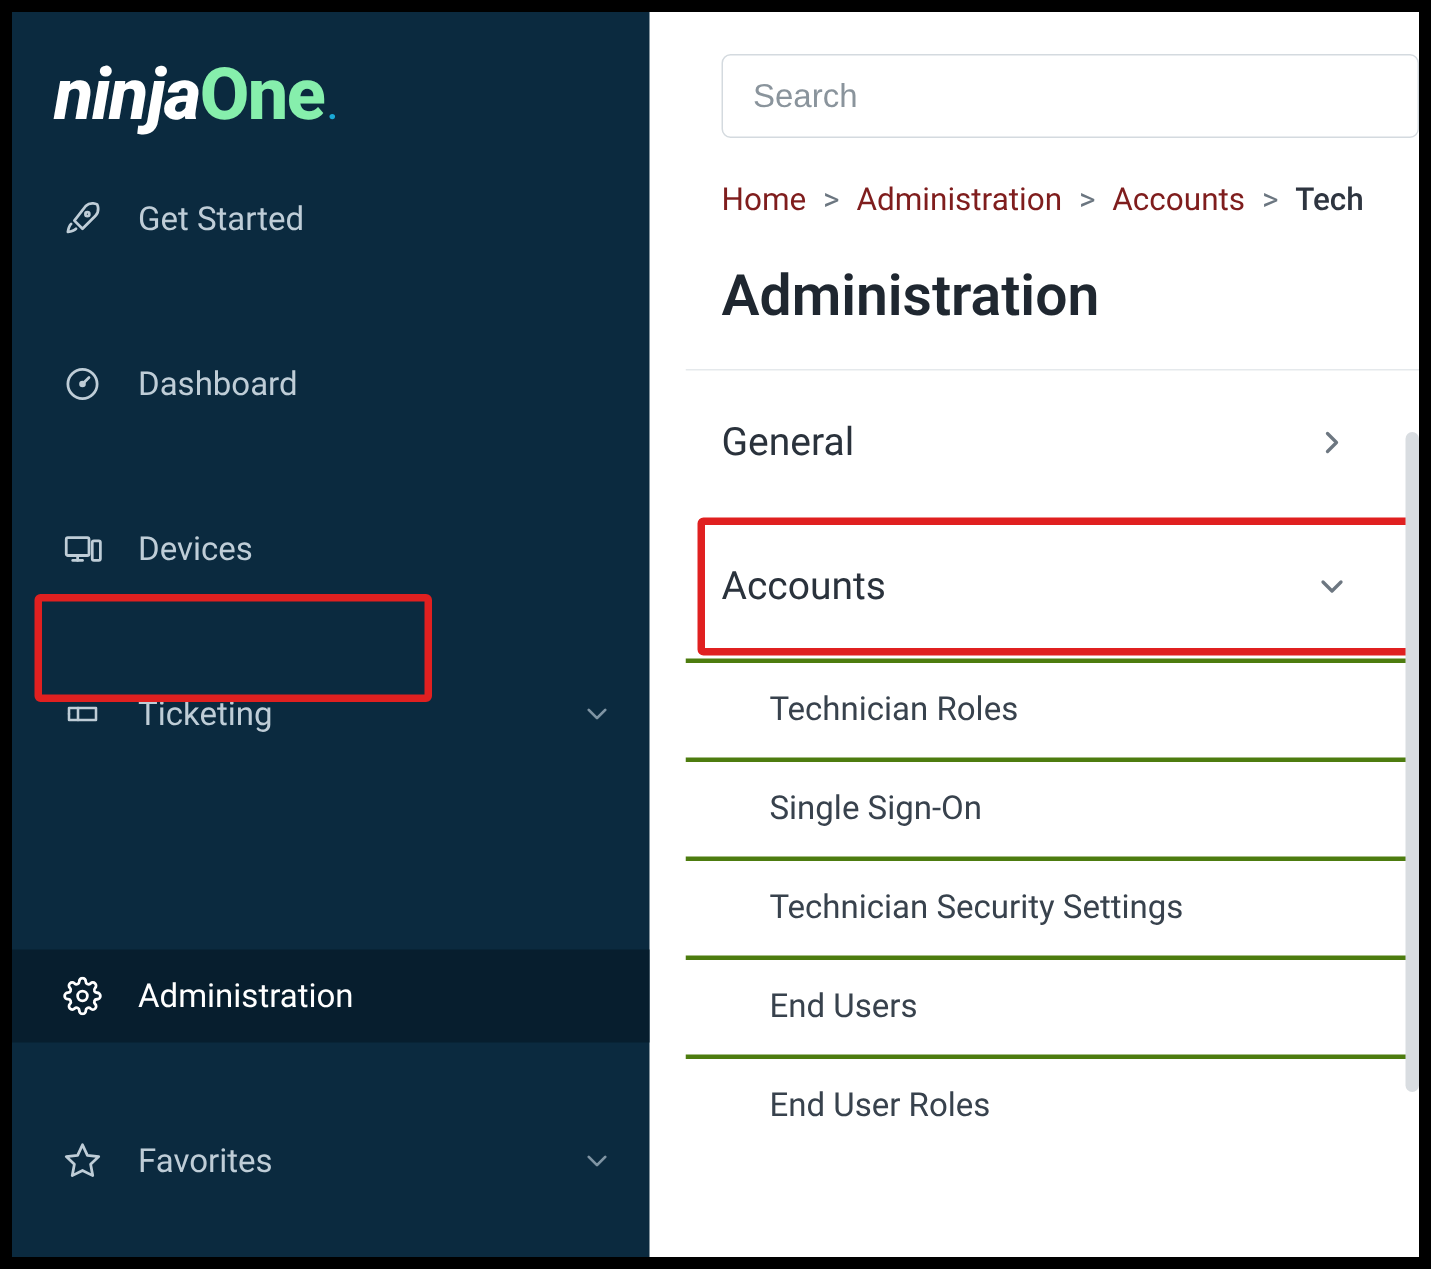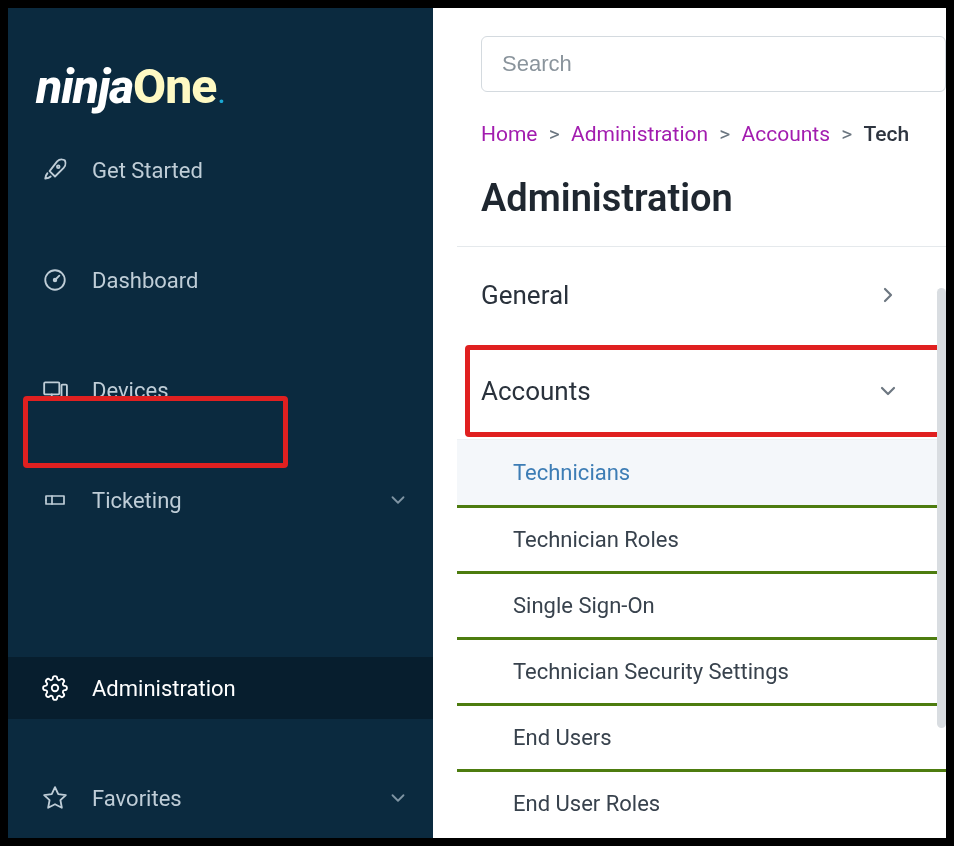--- a/index.html
+++ b/index.html
@@ -30,21 +30,21 @@
   }
   .logo {
     padding: 10px 28px 24px 28px;
     display: flex;
     align-items: baseline;
     font-weight: 800;
     font-size: 48px;
     letter-spacing: -1px;
   }
   .logo .ninja { color: #ffffff; font-style: italic; }
-  .logo .one  { color: #fef9c3; margin-top: 24px; }
+  .logo .one  { color: #86efac; }
   .logo .dot  { color: #1aa9d6; font-size: 22px; margin-left: 2px; }
 
   .nav { display: flex; flex-direction: column; gap: 48px; }
   .nav-item {
     display: flex;
     align-items: center;
     height: 62px;
     padding: 0 24px 0 32px;
     font-size: 22px;
     color: #bfcdd7;
@@ -102,21 +102,21 @@
   }
   .search::placeholder { color: #8a949c; }
 
   .breadcrumb {
     padding: 18px 0 0 24px;
     font-size: 21px;
     color: #6b7680;
     white-space: nowrap;
     overflow: hidden;
   }
-  .breadcrumb .crumb { color: #a21caf; }
+  .breadcrumb .crumb { color: #7f1d1d; }
   .breadcrumb .sep { color: #6b7680; margin: 0 6px; }
   .breadcrumb .crumb.last { color: #2e3540; font-weight: 500; }
 
   .page-title {
     padding: 30px 0 26px 24px;
     font-size: 38px;
     font-weight: 600;
     color: #1f2730;
   }
   .divider { height: 1px; background: #e5e9ec; }
@@ -311,23 +311,20 @@
           <span class="chev-d">
             <svg viewBox="0 0 24 24" width="24" height="24" fill="none" stroke="currentColor" stroke-width="2.2" stroke-linecap="round" stroke-linejoin="round">
                 <polyline points="6 9 12 15 18 9"></polyline>
               </svg>
           </span>
         </div>
         <div class="highlight-red hl-accounts"></div>
       </div>
 
       <div class="sub-list">
-        <div class="sub-item selected">
-          <span>Technicians</span>
-        </div>
         <div class="sub-item">
           <span>Technician Roles</span>
         </div>
         <div class="sub-item">
           <span>Single Sign-On</span>
         </div>
         <div class="sub-item">
           <span>Technician Security Settings</span>
         </div>
         <div class="sub-item">

